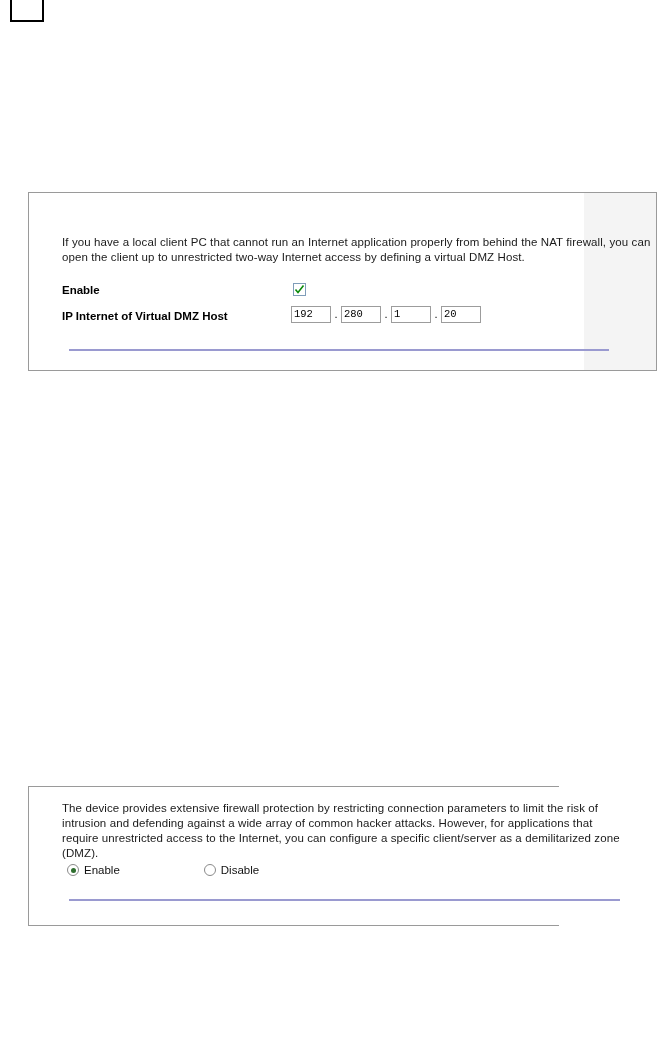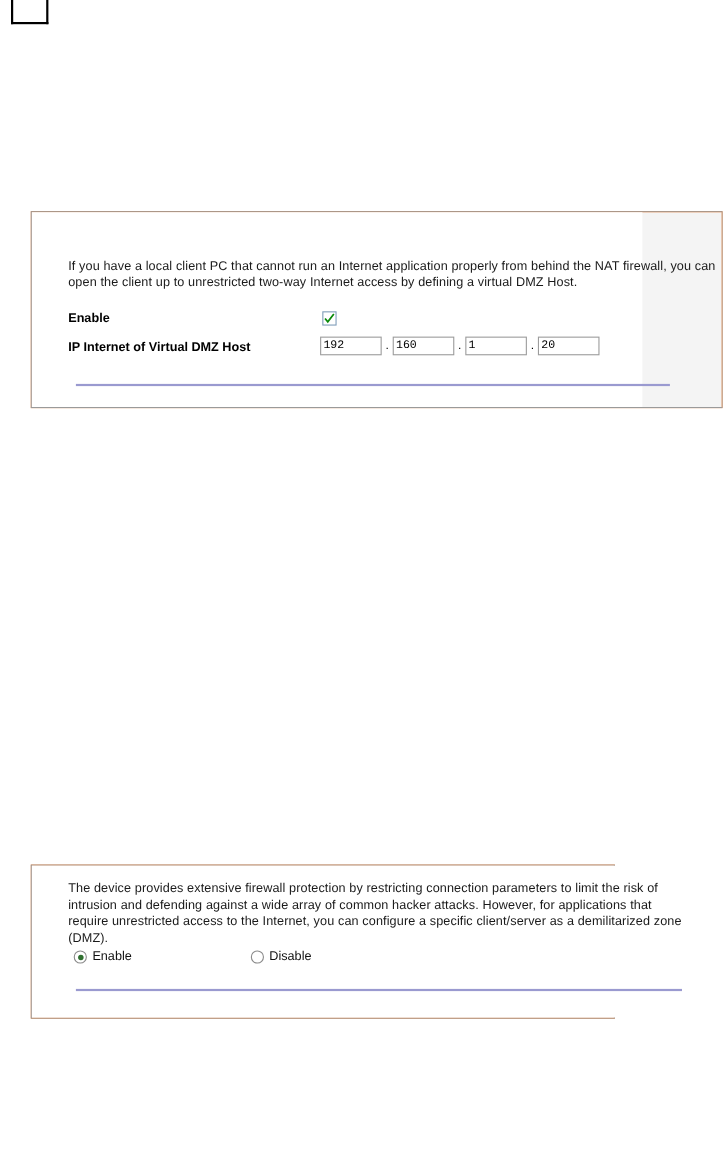--- a/index.html
+++ b/index.html
@@ -25,21 +25,21 @@
     height: 22px;
     border-left: 2px solid #000;
     border-bottom: 2px solid #000;
     border-right: 2px solid #000;
     box-sizing: border-box;
   }
 
   .panel {
     position: absolute;
     left: 28px;
-    background: #f97316;
+    background: #0369a1;
     border: 1px solid #9a9a9a;
     box-sizing: border-box;
   }
   .panel-dmzhost {
     top: 192px;
     width: 629px;
     height: 179px;
   }
   .panel-dmzmode {
     top: 786px;
@@ -105,21 +105,21 @@
 
   
   .ip-group {
     position: absolute;
     left: 262px;
     top: 113px;
     display: flex;
     align-items: center;
   }
   .ip-octet {
-    width: 56px;
+    width: 40px;
     height: 17px;
     border: 1px solid #9c9c9c;
     background: #ffffff;
     font-family: "Liberation Mono", monospace;
     font-size: 10.5px;
     color: #000;
     padding: 0 2px;
     box-sizing: border-box;
     line-height: 15px;
   }
@@ -138,21 +138,21 @@
     top: 77px;
     display: flex;
     align-items: center;
   }
   .radio-item {
     display: flex;
     align-items: center;
     font-size: 11.5px;
     color: #111;
   }
-  .radio-item.second { margin-left: 108px; }
+  .radio-item.second { margin-left: 84px; }
   .radio {
     width: 12px;
     height: 12px;
     border: 1px solid #8a8a8a;
     border-radius: 50%;
     background: #ffffff;
     margin-right: 5px;
     position: relative;
     box-sizing: border-box;
   }
@@ -193,21 +193,21 @@
       <svg width="11" height="11" viewBox="0 0 11 11">
         <path d="M1.5 5.5 L4 8.5 L9.5 1.5" stroke="#0a8a0a" stroke-width="1.6" fill="none"></path>
       </svg>
     </div>
 
     <div class="row-label label-ip">IP Internet of Virtual DMZ Host</div>
 
     <div class="ip-group">
       <div class="ip-octet">192</div>
       <div class="ip-dot">.</div>
-      <div class="ip-octet">160</div>
+      <div class="ip-octet">280</div>
       <div class="ip-dot">.</div>
       <div class="ip-octet">1</div>
       <div class="ip-dot">.</div>
       <div class="ip-octet">20</div>
     </div>
 
     <div class="divider"></div>
   </div>
 </div>
 

